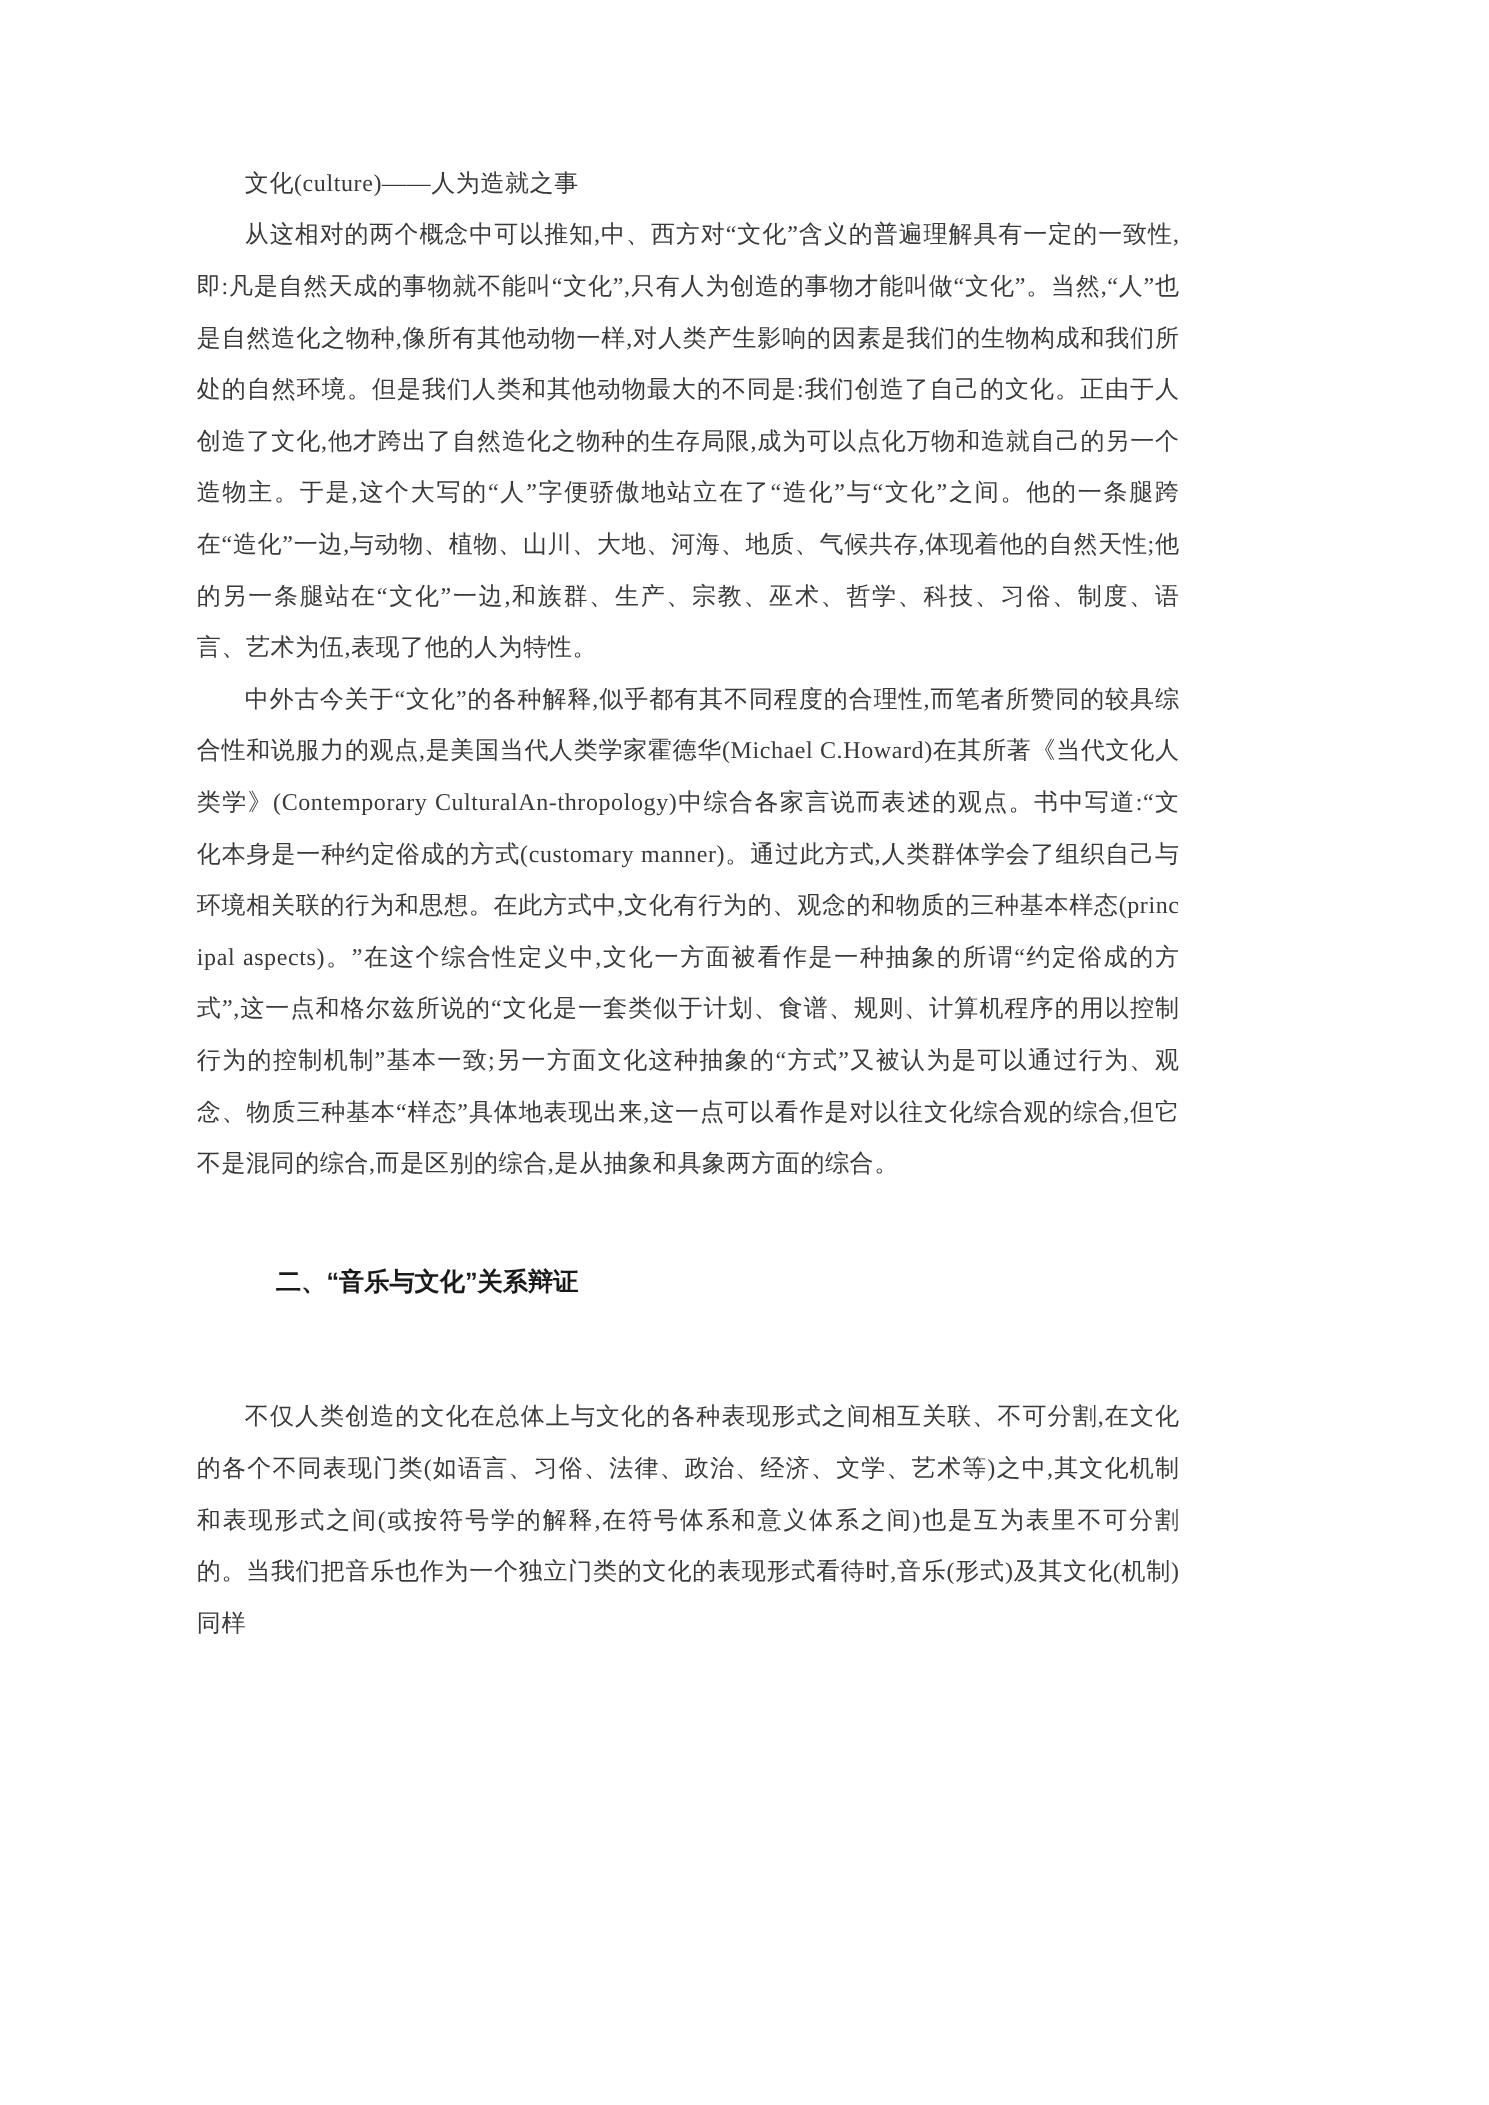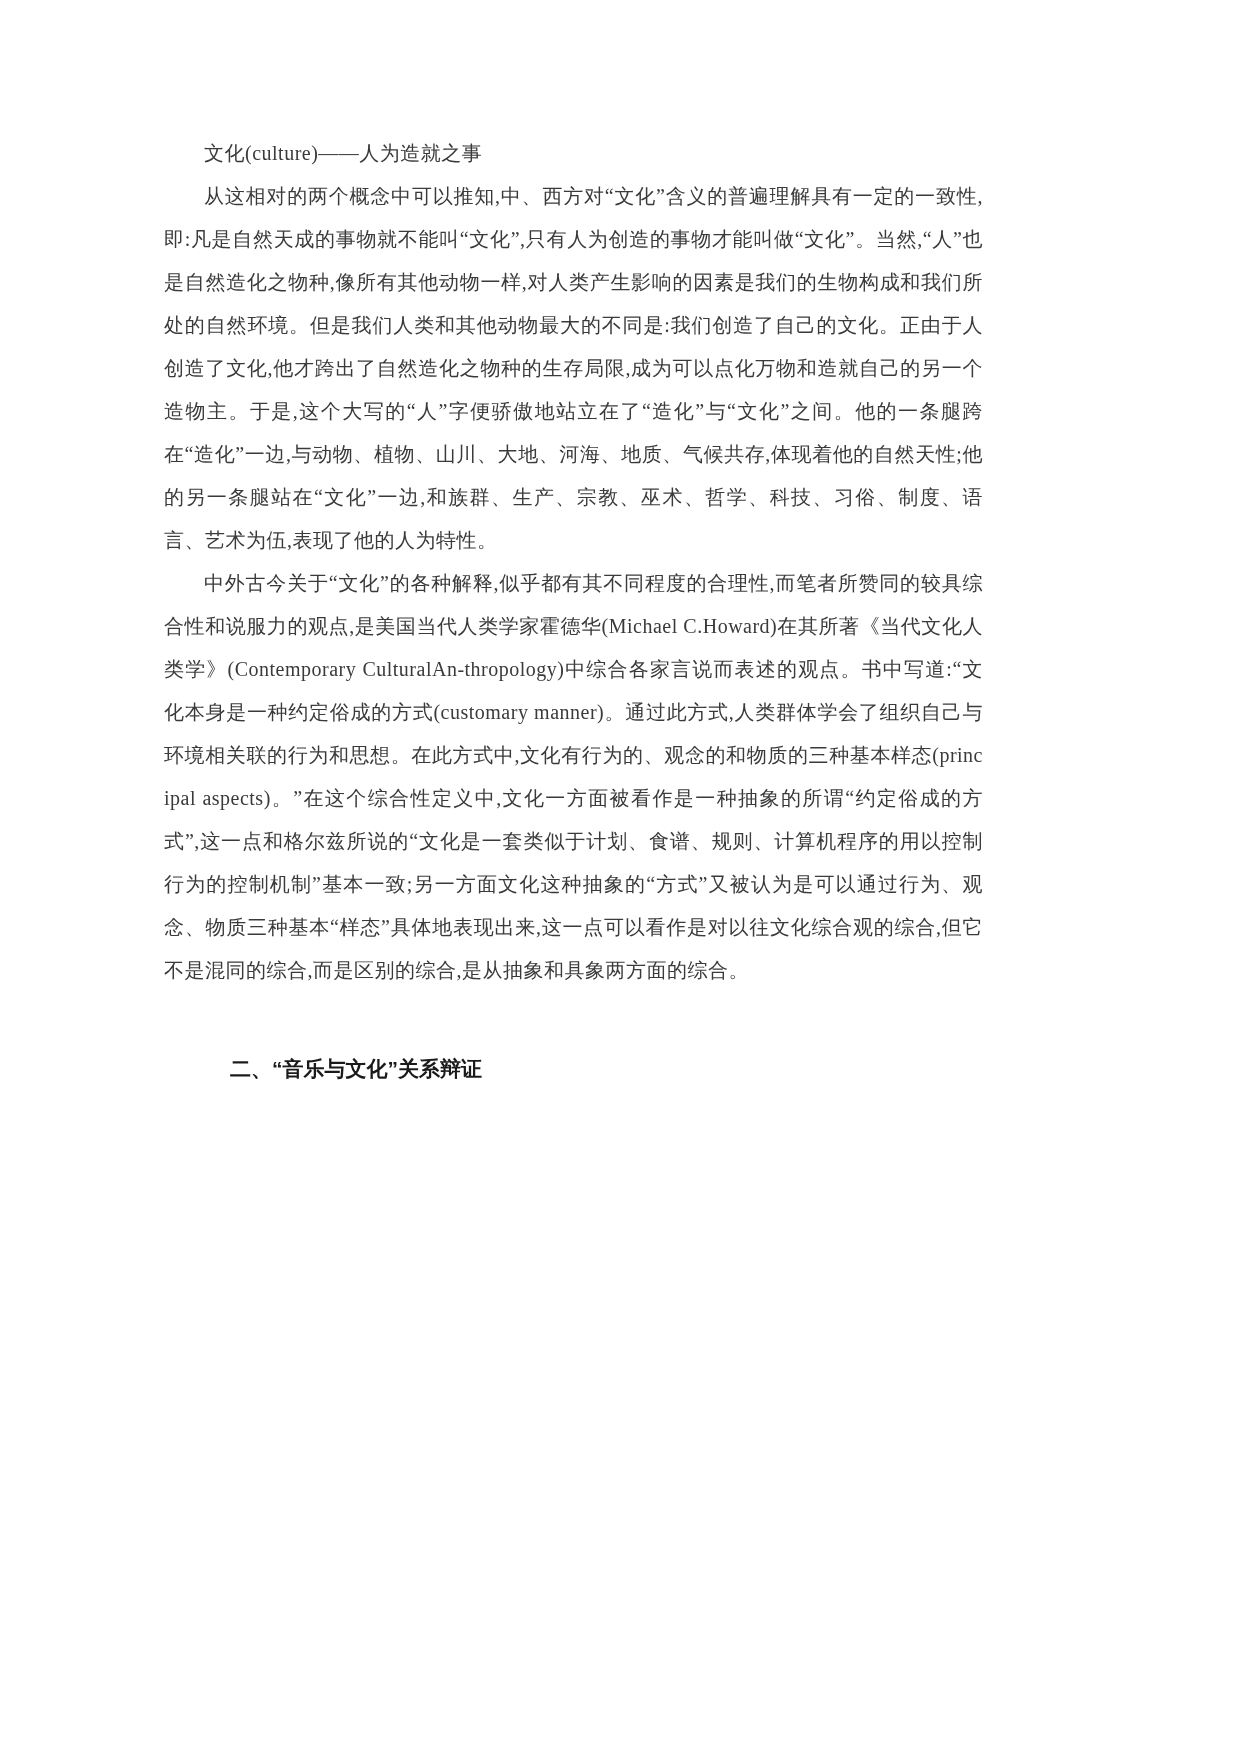--- a/index.html
+++ b/index.html
@@ -47,14 +47,15 @@
 </style>
 </head>
 <body>
 
 <div class="page">
   <div class="doc">
     <p class="first-line">文化(culture)——人为造就之事</p>
     <p>从这相对的两个概念中可以推知,中、西方对“文化”含义的普遍理解具有一定的一致性,即:凡是自然天成的事物就不能叫“文化”,只有人为创造的事物才能叫做“文化”。当然,“人”也是自然造化之物种,像所有其他动物一样,对人类产生影响的因素是我们的生物构成和我们所处的自然环境。但是我们人类和其他动物最大的不同是:我们创造了自己的文化。正由于人创造了文化,他才跨出了自然造化之物种的生存局限,成为可以点化万物和造就自己的另一个造物主。于是,这个大写的“人”字便骄傲地站立在了“造化”与“文化”之间。他的一条腿跨在“造化”一边,与动物、植物、山川、大地、河海、地质、气候共存,体现着他的自然天性;他的另一条腿站在“文化”一边,和族群、生产、宗教、巫术、哲学、科技、习俗、制度、语言、艺术为伍,表现了他的人为特性。</p>
     <p>中外古今关于“文化”的各种解释,似乎都有其不同程度的合理性,而笔者所赞同的较具综合性和说服力的观点,是美国当代人类学家霍德华(Michael C.Howard)在其所著《当代文化人类学》(Contemporary CulturalAn-thropology)中综合各家言说而表述的观点。书中写道:“文化本身是一种约定俗成的方式(customary manner)。通过此方式,人类群体学会了组织自己与环境相关联的行为和思想。在此方式中,文化有行为的、观念的和物质的三种基本样态(principal aspects)。”在这个综合性定义中,文化一方面被看作是一种抽象的所谓“约定俗成的方式”,这一点和格尔兹所说的“文化是一套类似于计划、食谱、规则、计算机程序的用以控制行为的控制机制”基本一致;另一方面文化这种抽象的“方式”又被认为是可以通过行为、观念、物质三种基本“样态”具体地表现出来,这一点可以看作是对以往文化综合观的综合,但它不是混同的综合,而是区别的综合,是从抽象和具象两方面的综合。</p>
     <h2 class="section-heading">二、“音乐与文化”关系辩证</h2>
+    <p>不仅人类创造的文化在总体上与文化的各种表现形式之间相互关联、不可分割,在文化的各个不同表现门类(如语言、习俗、法律、政治、经济、文学、艺术等)之中,其文化机制和表现形式之间(或按符号学的解释,在符号体系和意义体系之间)也是互为表里不可分割的。当我们把音乐也作为一个独立门类的文化的表现形式看待时,音乐(形式)及其文化(机制)同样</p>
   </div>
 </div>
 
 </body></html>

